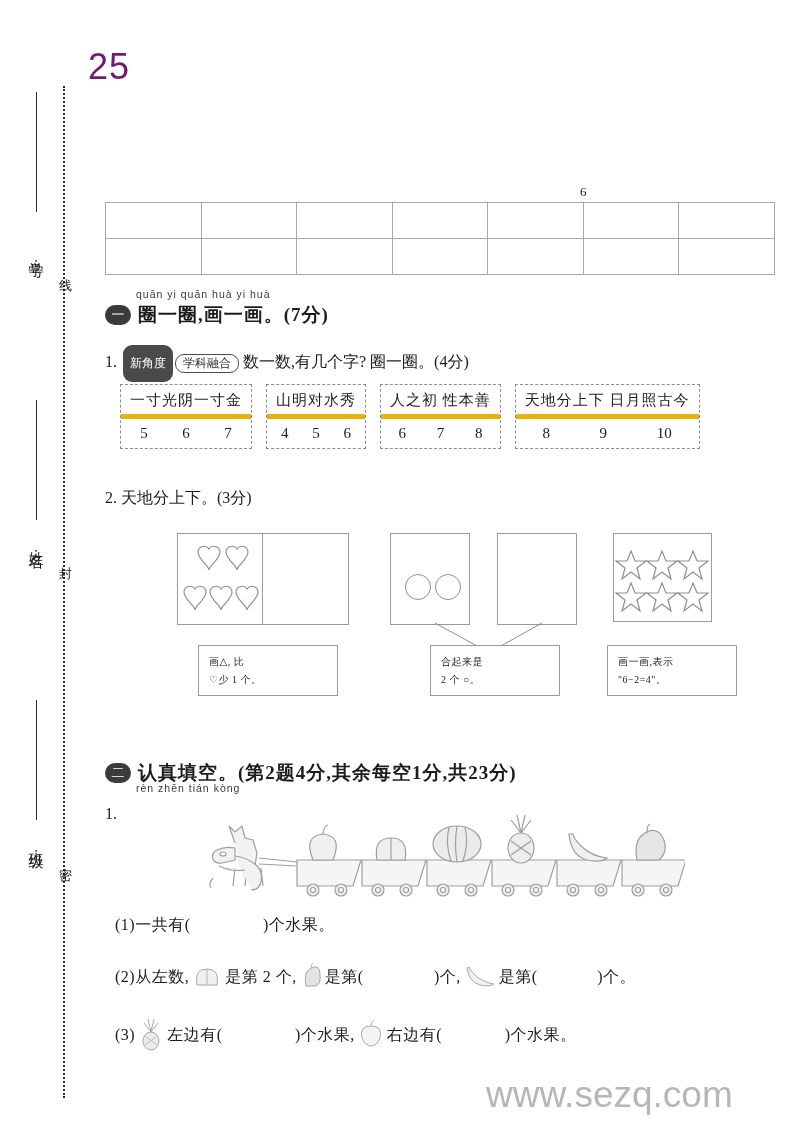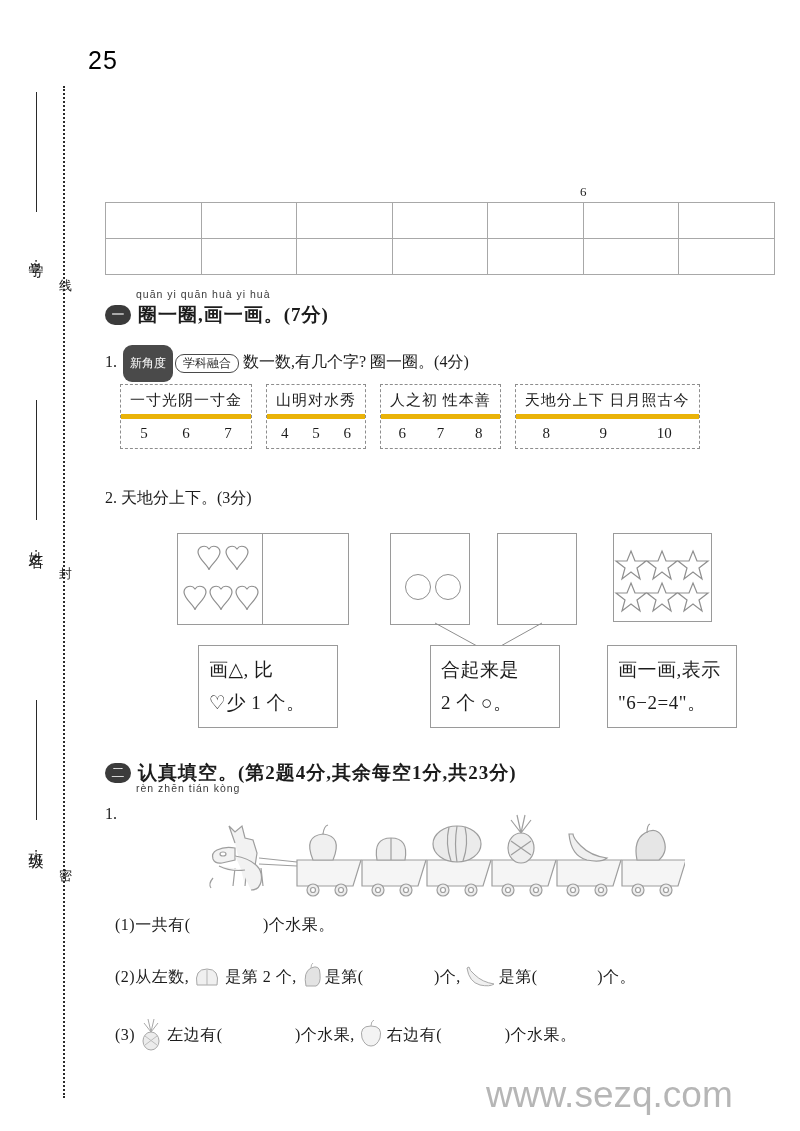--- a/index.html
+++ b/index.html
@@ -34,21 +34,21 @@
   .vtext.small{font-size:13px;}
   .mline{
     position:absolute;left:36px;width:0;
     border-left:1px solid #2a2a2a;height:120px;
   }
 
   
   .page-number{
     position:absolute;left:88px;top:46px;
     font-family:"Liberation Sans","DejaVu Sans",sans-serif;
-    font-size:25px;color:#000000;letter-spacing:1px;
+    font-size:36px;color:#701a75;letter-spacing:1px;
   }
 
   
   .table-label{
     position:absolute;left:580px;top:184px;
     font-size:13px;font-family:"Liberation Serif",serif;
   }
   .score-table{
     position:absolute;left:105px;top:202px;
     width:670px;border-collapse:collapse;
@@ -108,21 +108,21 @@
 
   
   .dbox{position:absolute;border:1px solid #9a9a9a;background:#fff;}
   .divider{position:absolute;top:0;bottom:0;width:0;border-left:1px solid #9a9a9a;}
   .circ{
     position:absolute;width:24px;height:24px;border:1px solid #8f8f8f;border-radius:50%;
   }
 
   .cap-box{
     position:absolute;border:1px solid #9a9a9a;background:#fff;
-    font-size:19px;line-height:1.75;padding:7px 10px;letter-spacing:0.5px;
+    font-size:10px;line-height:1.75;padding:7px 10px;letter-spacing:0.5px;
   }
 
   
   .cart-wrap{position:absolute;left:205px;top:808px;}
 
   
   .fillq{position:absolute;left:115px;font-size:16px;letter-spacing:0.5px;}
   .inline-ico{display:inline-block;vertical-align:middle;margin:0 3px;}
 
   

